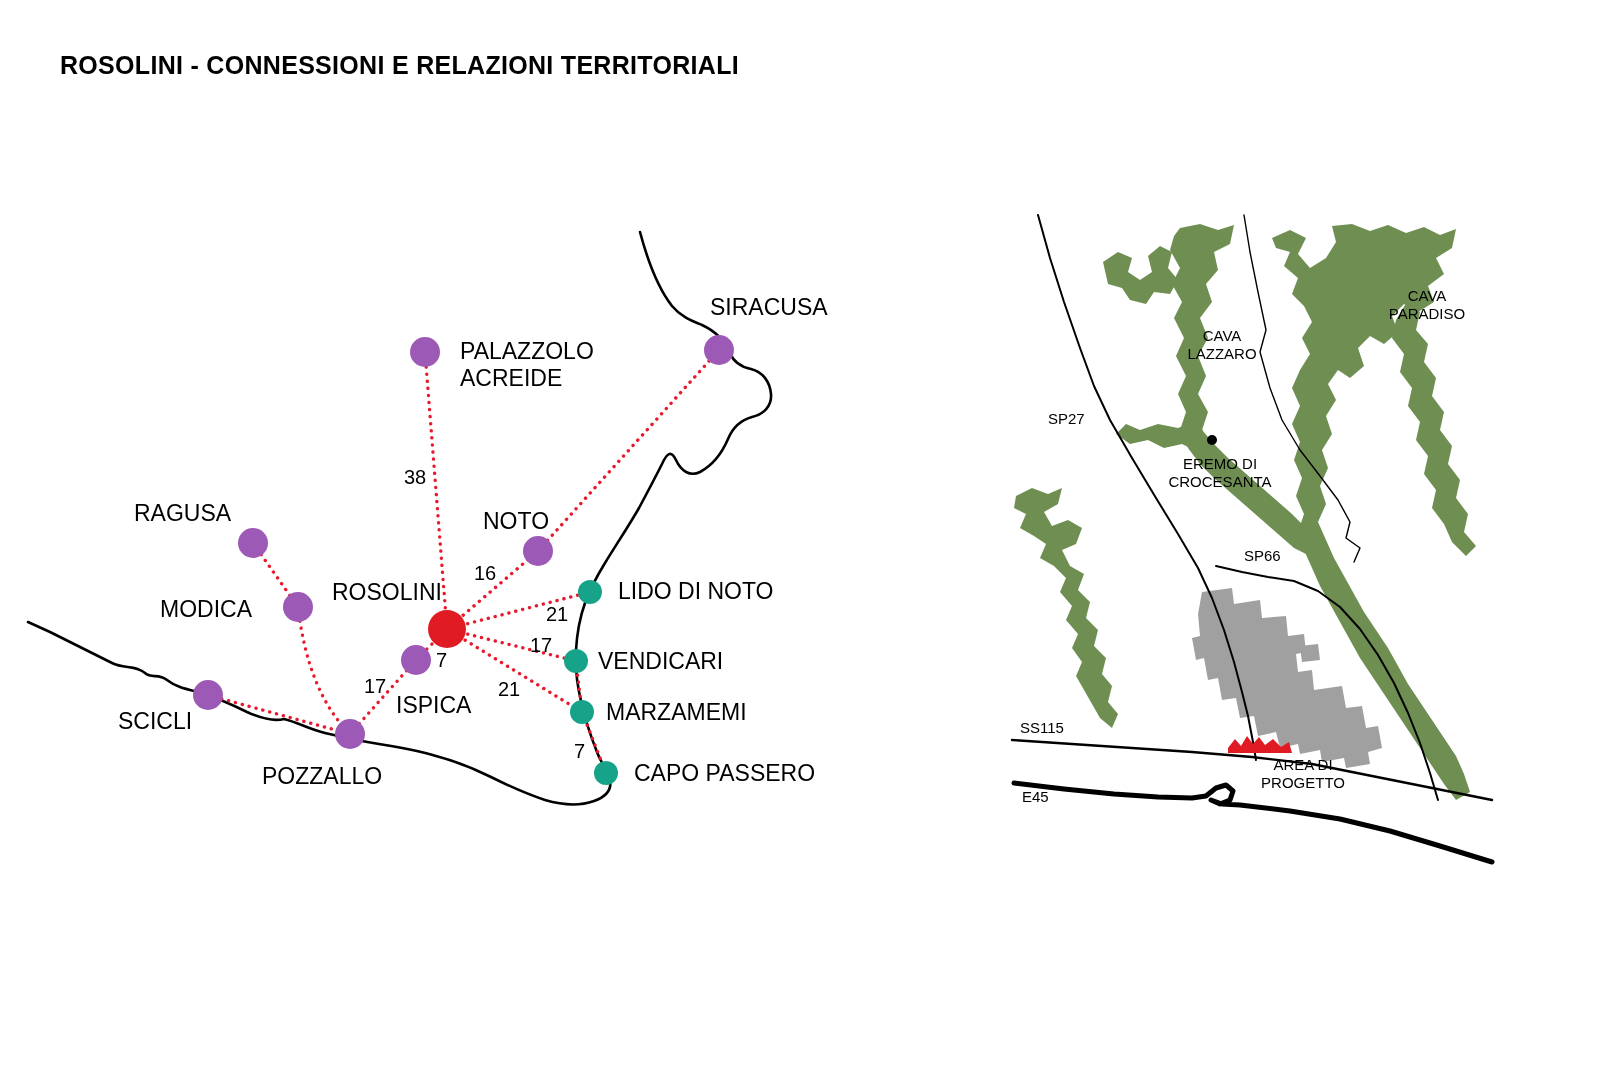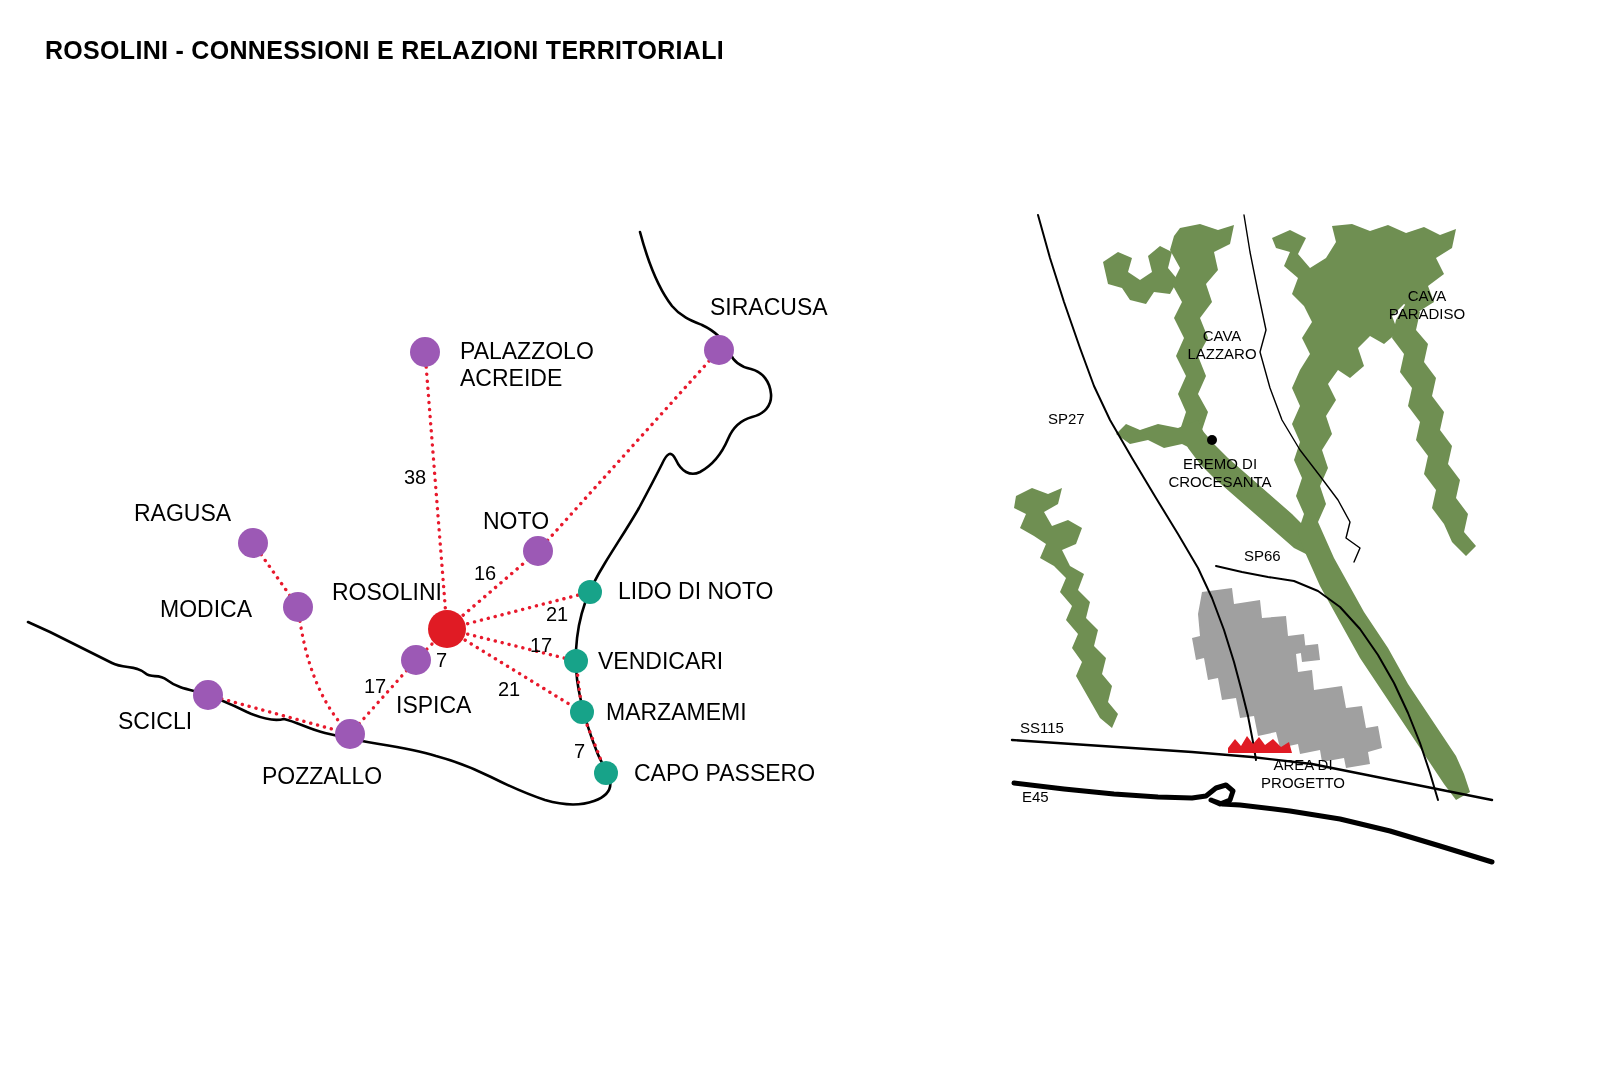--- a/index.html
+++ b/index.html
@@ -1,17 +1,17 @@
 <!DOCTYPE html>
 <html style="--town: #9c59b5; --coastal: #17a389; --hub: #e01b24; --link: #e8192c; --green: #6f8f52; --urban: #a0a0a0; --project: #e01b24;"><head>
 <meta charset="utf-8">
 <style>
   html,body{margin:0;padding:0;background:#fff;font-family:"Liberation Sans",sans-serif;}
   .page{position:relative;width:1600px;height:1067px;background:#fff;overflow:hidden;}
-  .title{position:absolute;left:45px;top:36px;margin:0;font-size:25px;font-weight:bold;color:#000;letter-spacing:.3px;}
+  .title{position:absolute;left:45px;top:36px;margin:15px;font-size:25px;font-weight:bold;color:#000;letter-spacing:.3px;}
   svg{position:absolute;left:0;top:0;font-family:"Liberation Sans",sans-serif;}
   svg text{fill:#000;}
   .city{font-size:23px;}
   .dist{font-size:20px;}
   .rlabel{font-size:15px;text-anchor:middle;}
   .rlabel-left{font-size:15px;}
   .coast{fill:none;stroke:#000;stroke-width:2.6;stroke-linejoin:round;stroke-linecap:round;}
   .edge{fill:none;stroke:var(--link,#e8192c);stroke-width:3.4;stroke-dasharray:0.1 7;stroke-linecap:round;}
   .n-town{fill:var(--town,#9c59b5);}
   .n-coast{fill:var(--coastal,#17a389);}

